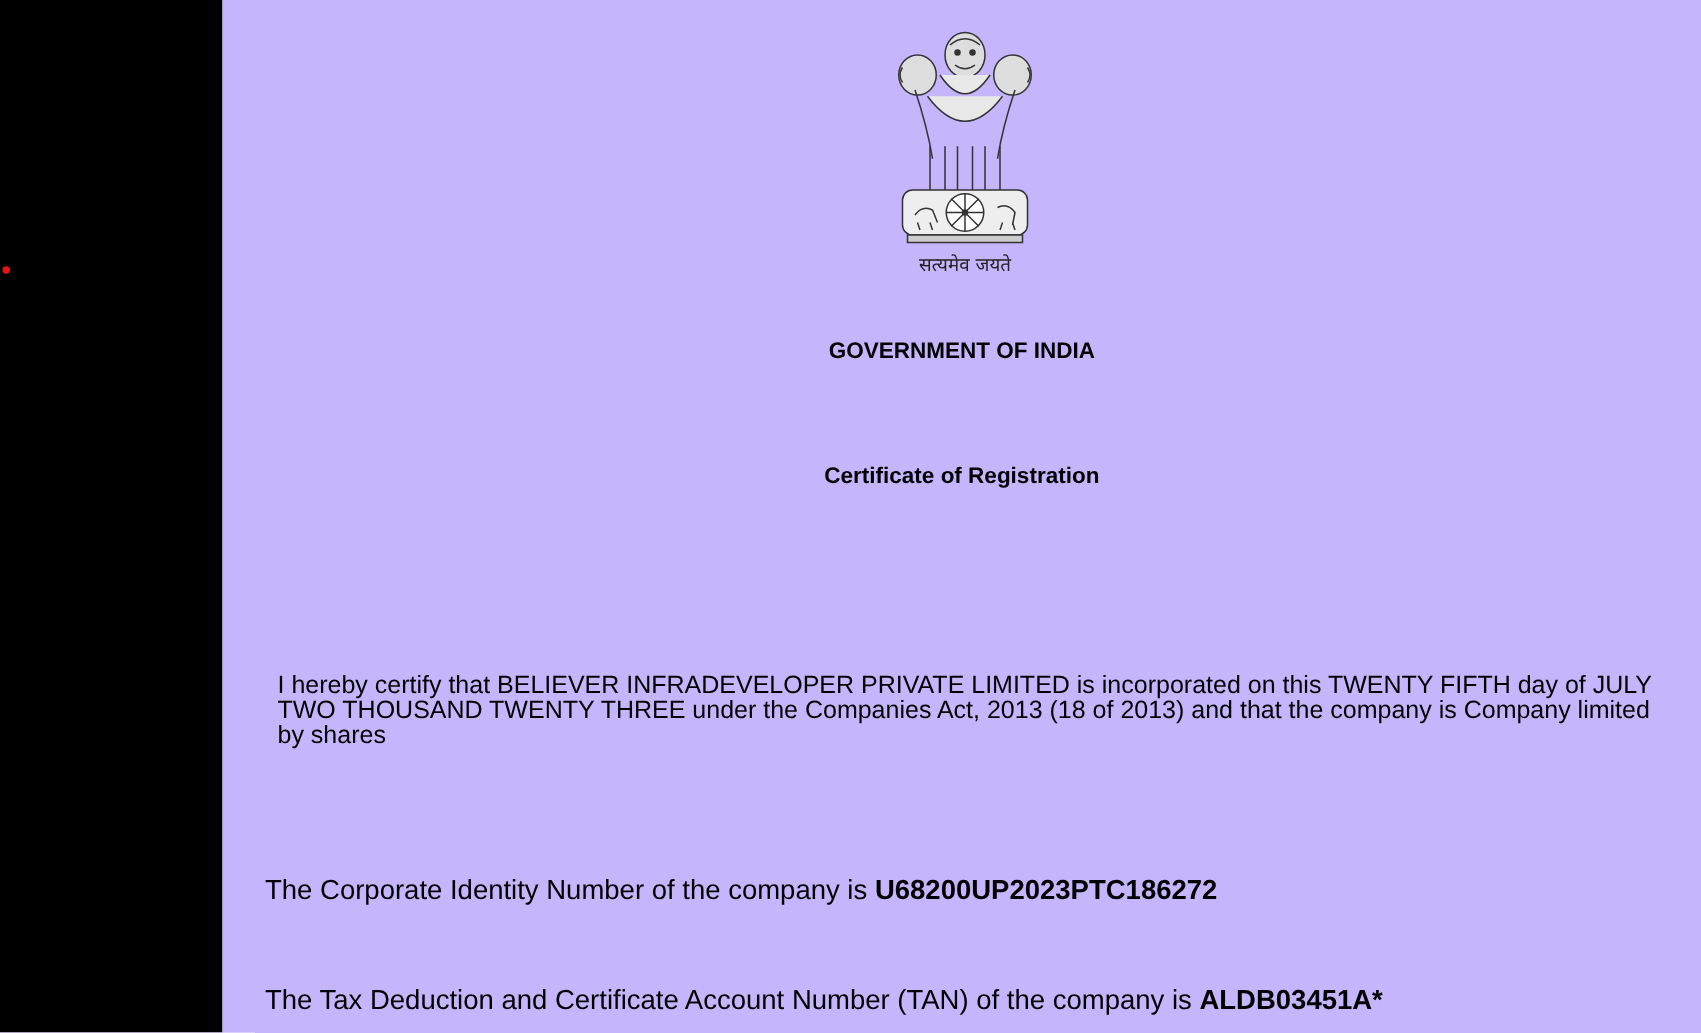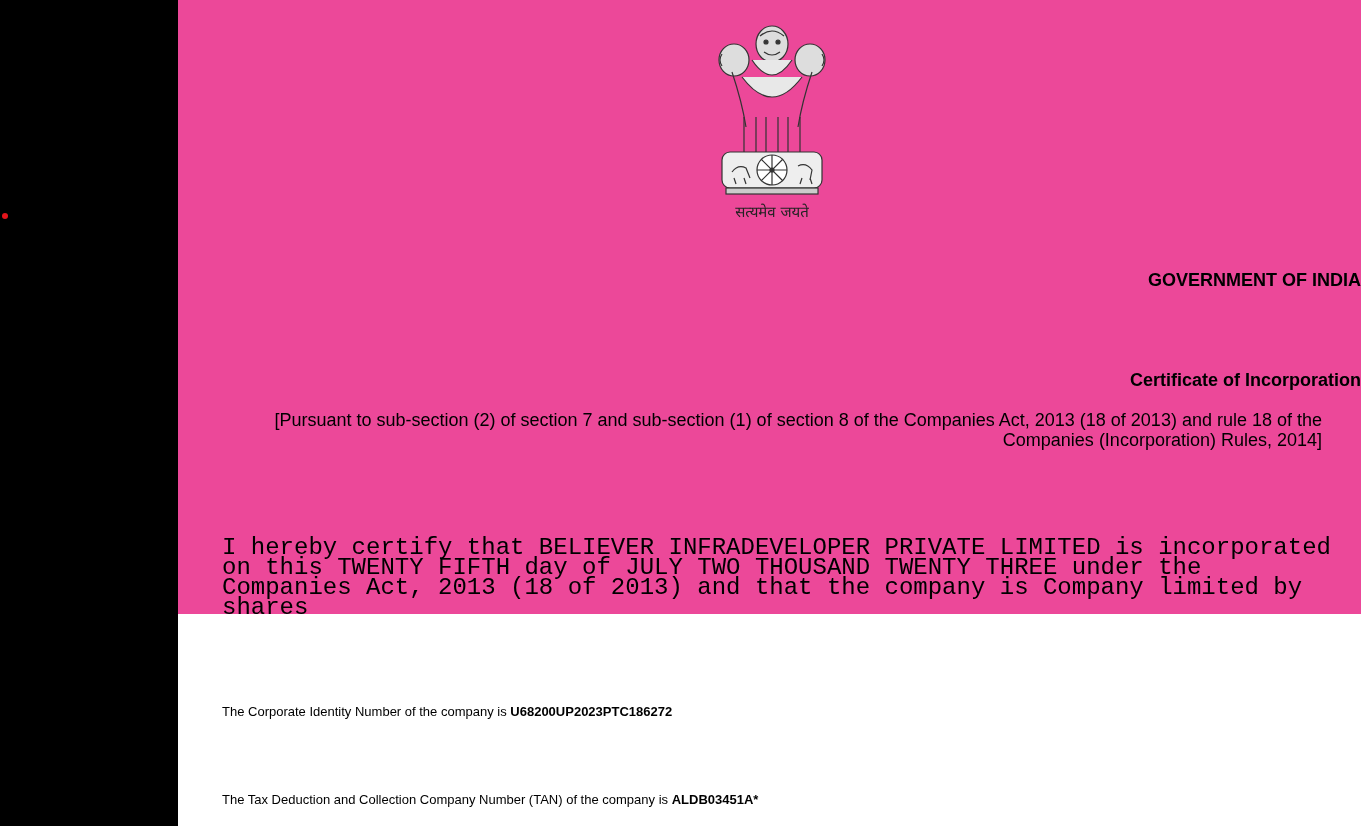--- a/index.html
+++ b/index.html
@@ -10,40 +10,40 @@
     }
     .left-pane {
       position: absolute; left: 0; top: 0; width: 178px; height: 826px;
       background: #000000;
     }
     .red-dot {
       position: absolute; left: 2px; top: 213px; width: 6px; height: 6px;
       border-radius: 50%; background: #e3141b;
     }
     .page {
-      position: absolute; left: 178px; top: 0; width: 1183px; height: 614px;
-      background: #ec4899;
+      position: absolute; left: 178px; top: 0; width: 1183px; height: 826px;
+      background: #c4b5fd;
     }
     .emblem {
       position: absolute; left: 534px; top: 22px; width: 120px; height: 178px;
     }
     .motto {
       position: absolute; left: 534px; top: 201px; width: 120px; text-align: center;
       font-family: "DejaVu Sans", sans-serif; font-size: 15px; color: #222;
     }
-    .center-block { position: absolute; left: 0; width: 1183px; text-align: right; }
+    .center-block { position: absolute; left: 0; width: 1183px; text-align: center; }
     .gov { top: 270px; font-weight: bold; font-size: 18px; line-height: 20px; }
     .crc { top: 330px; font-size: 18px; line-height: 20px; }
     .coi { top: 370px; font-size: 18px; font-weight: bold; line-height: 20px; }
     .pursuant { top: 410px; font-size: 18px; line-height: 20px; left: 44px; width: 1100px; }
     .certify {
       position: absolute; left: 44px; top: 538px; width: 1110px;
-      font-size: 24px; line-height: 20px; font-family: Liberation Mono, monospace;
+      font-size: 20px; line-height: 20px;
     }
-    .id-line { position: absolute; left: 44px; font-size: 13px; line-height: 20px; white-space: nowrap; }
+    .id-line { position: absolute; left: 34px; font-size: 22px; line-height: 20px; white-space: nowrap; }
     .id-line b { font-weight: bold; }
     .cin { top: 702px; }
     .pan { top: 746px; }
     .tan { top: 790px; }
   </style>
 </head>
 <body>
 
 <div class="left-pane">
   <div class="red-dot"></div>
@@ -85,24 +85,23 @@
 
       <path d="M20 150 q6 -8 14 -4 l4 10 M22 156 l2 6 M32 156 l2 6"></path>
       <path d="M86 144 q8 -4 14 4 l-2 10 M90 156 l-2 6 M98 156 l2 6"></path>
     </g>
   </svg>
   <div class="motto">सत्यमेव जयते</div>
 
   <div class="center-block gov">
     <div>GOVERNMENT OF INDIA</div>
   </div>
-  <div class="center-block coi">Certificate of Incorporation</div>
-  <div class="center-block pursuant">[Pursuant to sub-section (2) of section 7 and sub-section (1) of section 8 of the Companies Act, 2013 (18 of 2013) and rule 18 of the Companies (Incorporation) Rules, 2014]</div>
+  <div class="center-block coi">Certificate of Registration</div>
 
   <div class="certify">I hereby certify that BELIEVER INFRADEVELOPER PRIVATE LIMITED is incorporated on this  TWENTY FIFTH day of JULY  TWO THOUSAND TWENTY THREE under the Companies Act, 2013 (18 of 2013) and that the company is Company limited by shares</div>
 
   <div class="id-line cin">
     <span>The Corporate Identity Number of the company is </span><b>U68200UP2023PTC186272</b>
   </div>
   <div class="id-line tan">
-    <span>The Tax Deduction and Collection Company Number (TAN) of the company is </span><b>ALDB03451A*</b>
+    <span>The Tax Deduction and Certificate Account Number (TAN) of the company is </span><b>ALDB03451A*</b>
   </div>
 </div>
 
 </body></html>

